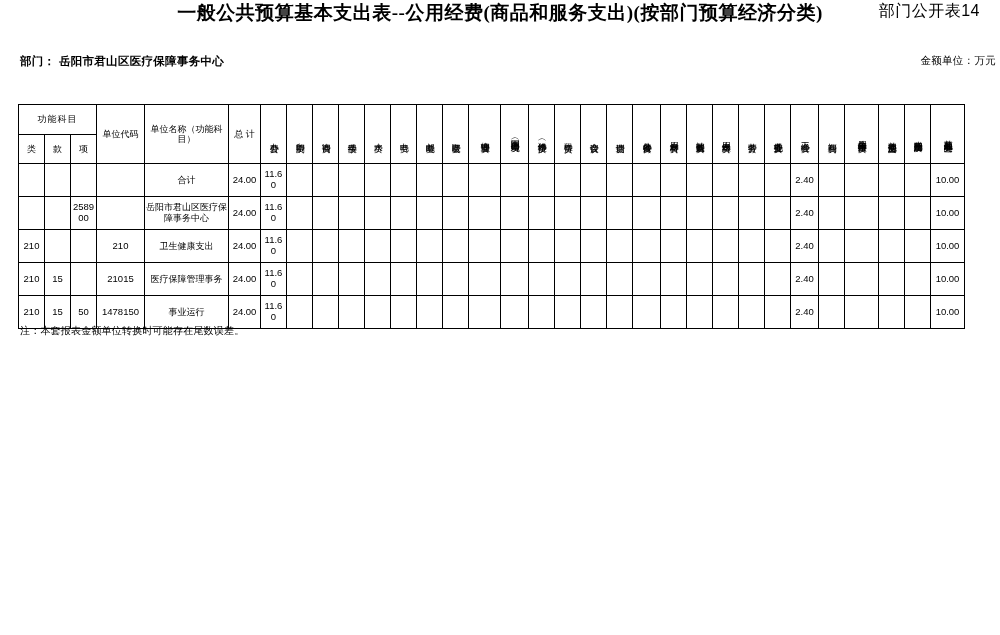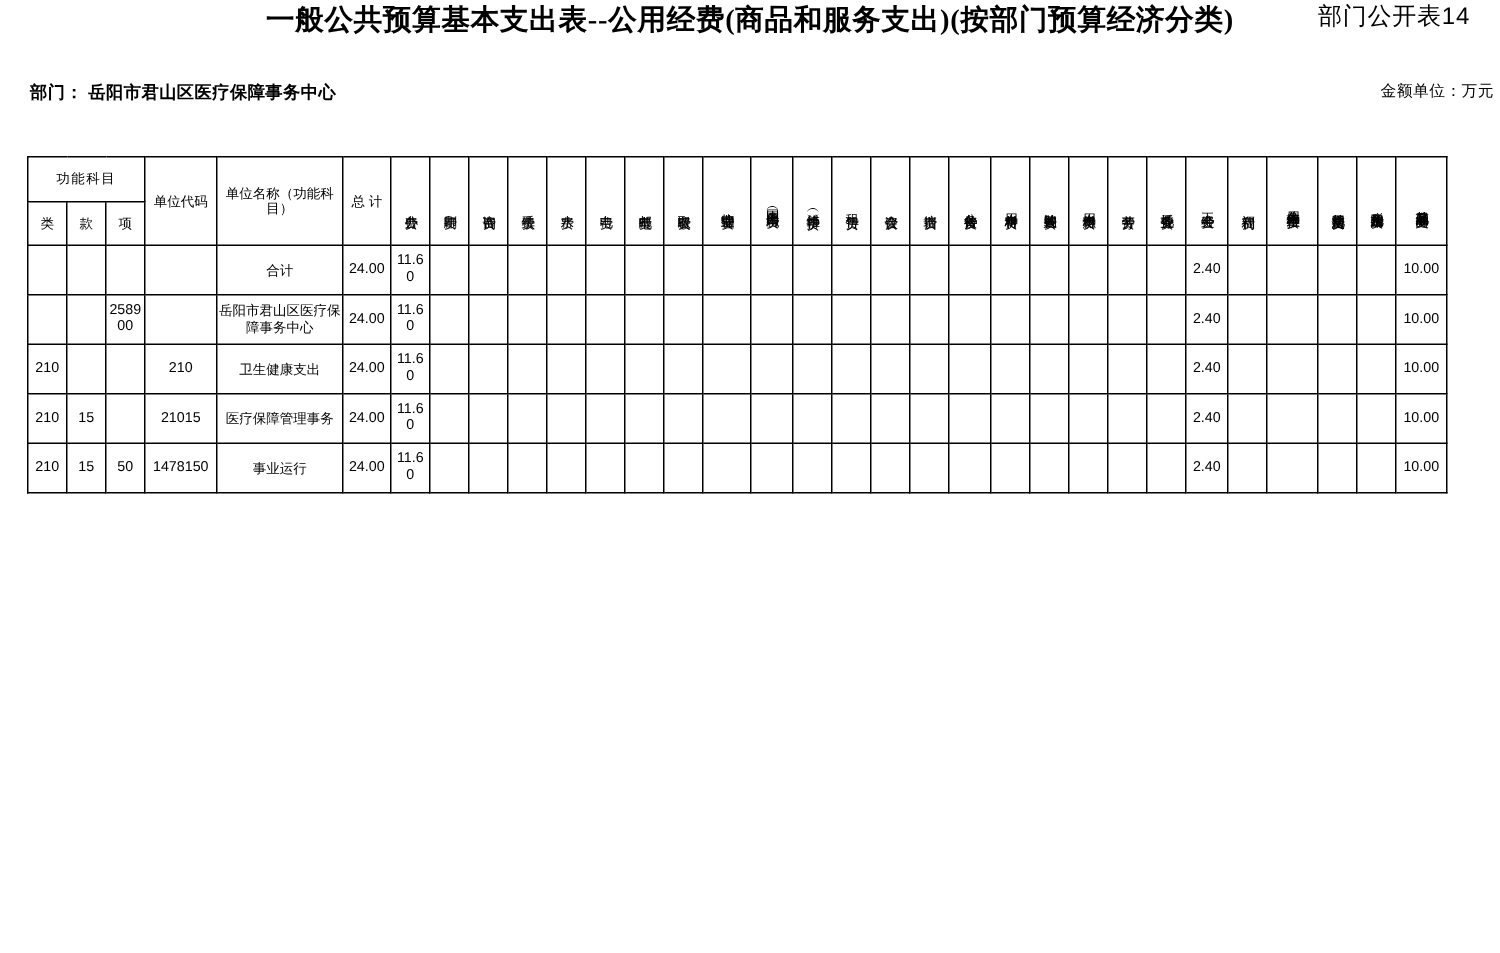--- a/index.html
+++ b/index.html
@@ -393,14 +393,15 @@
         <td class="num">2.40</td>
         <td class="num"></td>
         <td class="num"></td>
         <td class="num"></td>
         <td class="num"></td>
         <td class="num">10.00</td>
       </tr>
     </tbody>
   </table>
 
+  <div class="note">注：本套报表金额单位转换时可能存在尾数误差。</div>
 
 </div>
 
 </body></html>

